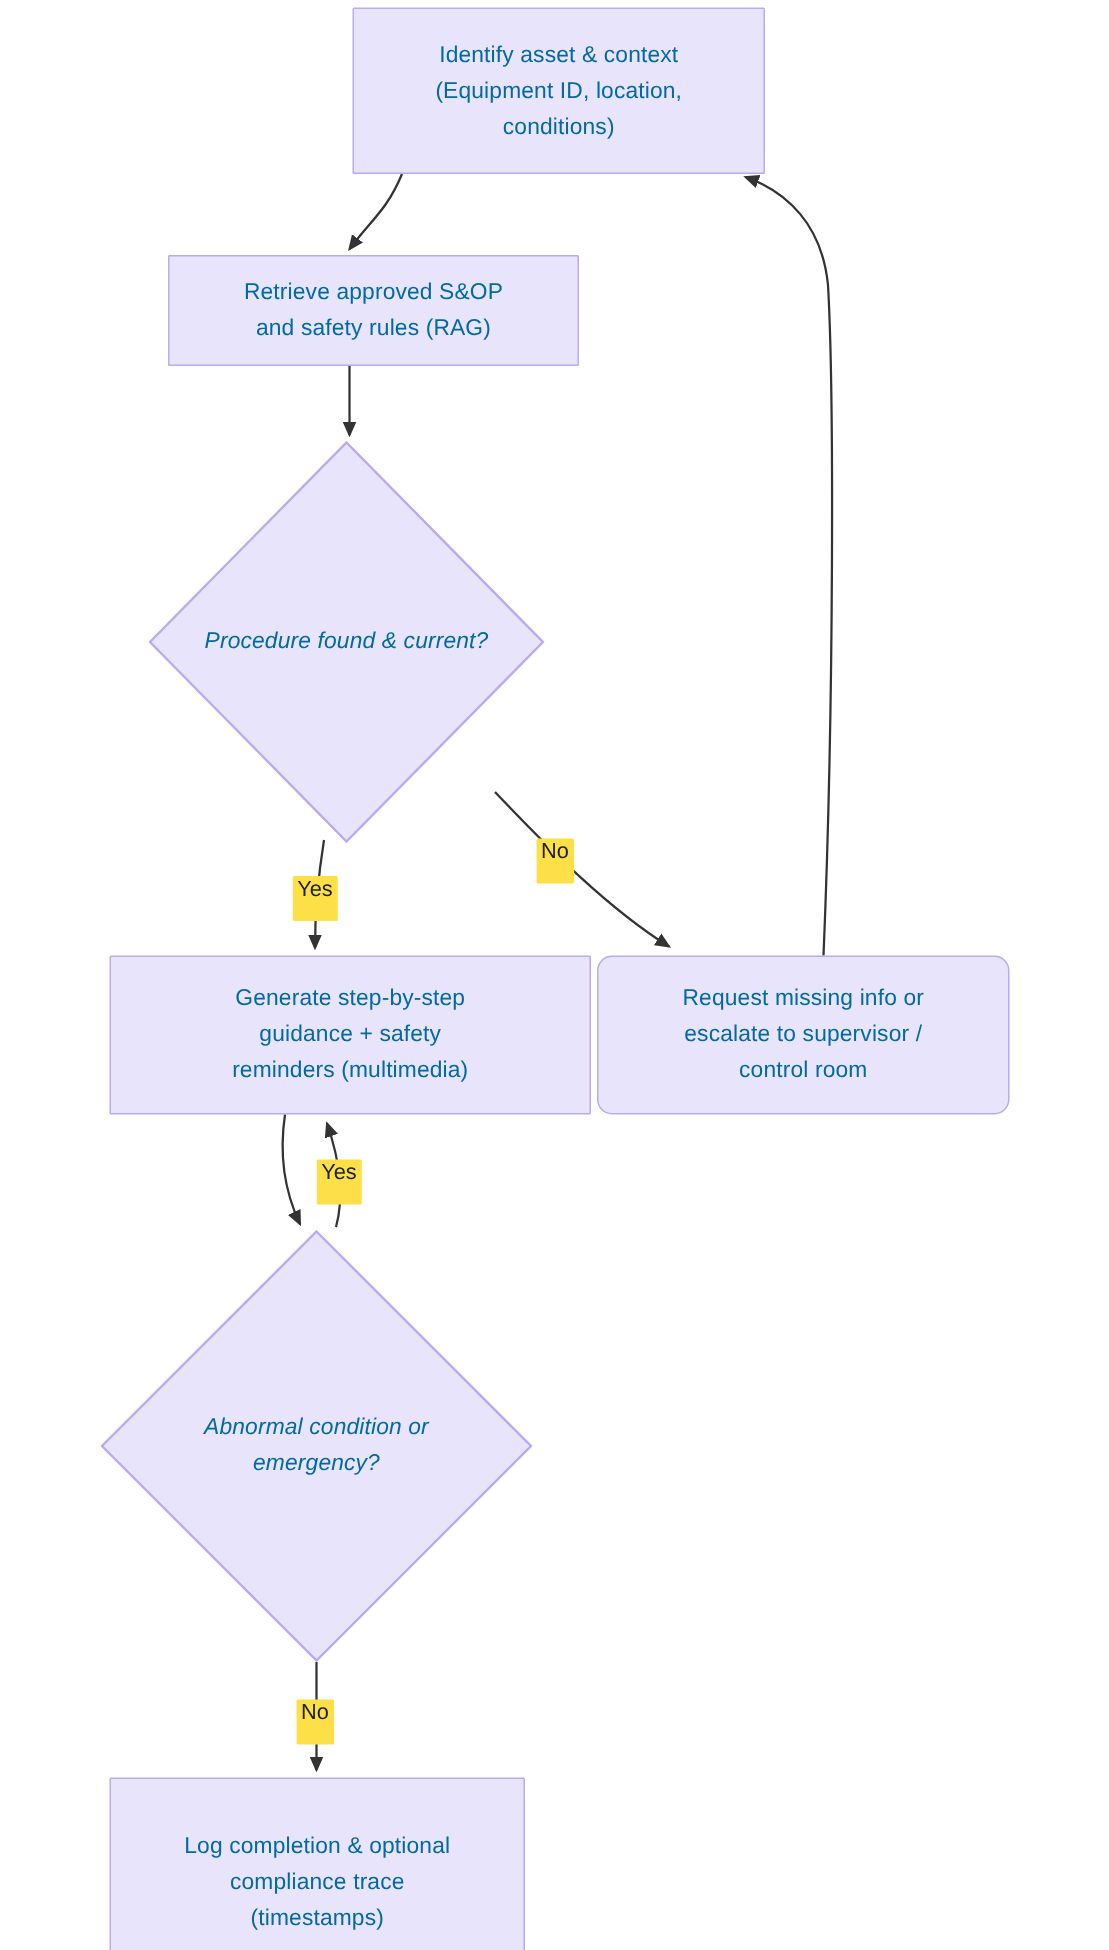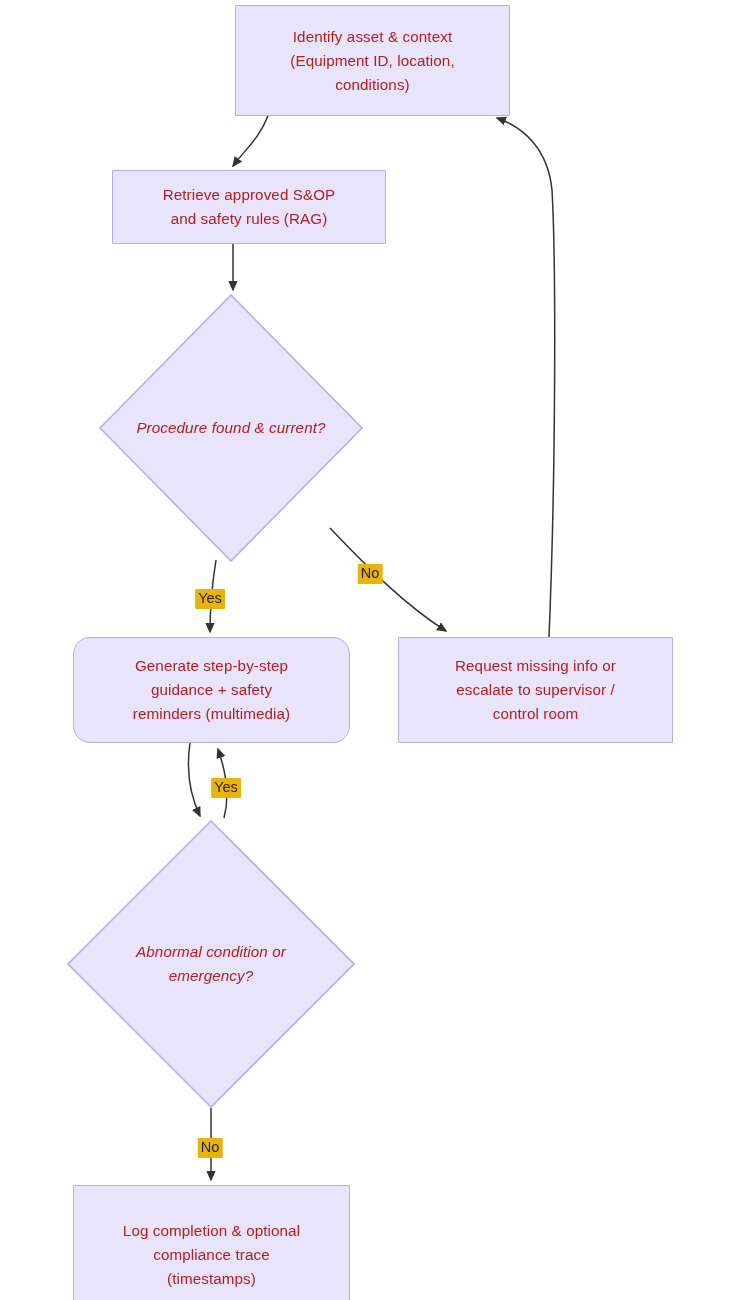--- a/index.html
+++ b/index.html
@@ -26,21 +26,21 @@
     height: 1300px;
     pointer-events: none;
   }
   .node {
     position: absolute;
     box-sizing: border-box;
     display: flex;
     align-items: center;
     justify-content: center;
     text-align: center;
-    color: #b91c1c;
+    color: #0369a1;
     font-size: 15.2px;
     line-height: 24px;
     letter-spacing: 0.1px;
   }
   .node-rect {
     background: #e8e4fb;
     border: 1.3px solid #bbaaee;
     border-radius: 1px;
   }
   .node-label {
@@ -60,25 +60,25 @@
     height: 100%;
   }
   .diamond-text {
     position: relative;
     z-index: 2;
     white-space: pre-line;
     width: 74%;
   }
   .edge-label {
     position: absolute;
-    background: #eab308;
+    background: #fde047;
     color: #1f2020;
     font-size: 14.5px;
     line-height: 17px;
-    padding: 1px 3px 2px 3px;
+    padding: 1px 3px 12px 3px;
     transform: translate(-50%, -50%);
     white-space: nowrap;
     border-radius: 1px;
   }
 </style>
 </head>
 <body>
 
 <div id="diagram-root">
 
@@ -117,27 +117,27 @@
 and safety rules (RAG)</span>
   </div>
 
   <div class="node node-diamond" style="left:99px; top:294px; width:264px; height:268px;">
     <svg class="diamond-shape" viewBox="0 0 264 268" preserveAspectRatio="none" xmlns="http://www.w3.org/2000/svg">
       <polygon points="132,1 263,134 132,267 1,134" fill="#e8e4fb" stroke="#bbaaee" stroke-width="1.6"></polygon>
     </svg>
     <span class="diamond-text">Procedure found &amp; current?</span>
   </div>
 
-  <div class="node node-rect" style="left:73px; top:637px; width:277px; height:106px;border-radius:17px;">
+  <div class="node node-rect" style="left:73px; top:637px; width:321px; height:106px;">
     <span class="node-label">Generate step-by-step
 guidance + safety
 reminders (multimedia)</span>
   </div>
 
-  <div class="node node-rect" style="left:398px; top:637px; width:275px; height:106px;">
+  <div class="node node-rect" style="left:398px; top:637px; width:275px; height:106px;border-radius:10px;">
     <span class="node-label">Request missing info or
 escalate to supervisor /
 control room</span>
   </div>
 
   <div class="node node-diamond" style="left:67px; top:820px; width:288px; height:288px;">
     <svg class="diamond-shape" viewBox="0 0 288 288" preserveAspectRatio="none" xmlns="http://www.w3.org/2000/svg">
       <polygon points="144,1 287,144 144,287 1,144" fill="#e8e4fb" stroke="#bbaaee" stroke-width="1.6"></polygon>
     </svg>
     <span class="diamond-text">Abnormal condition or

